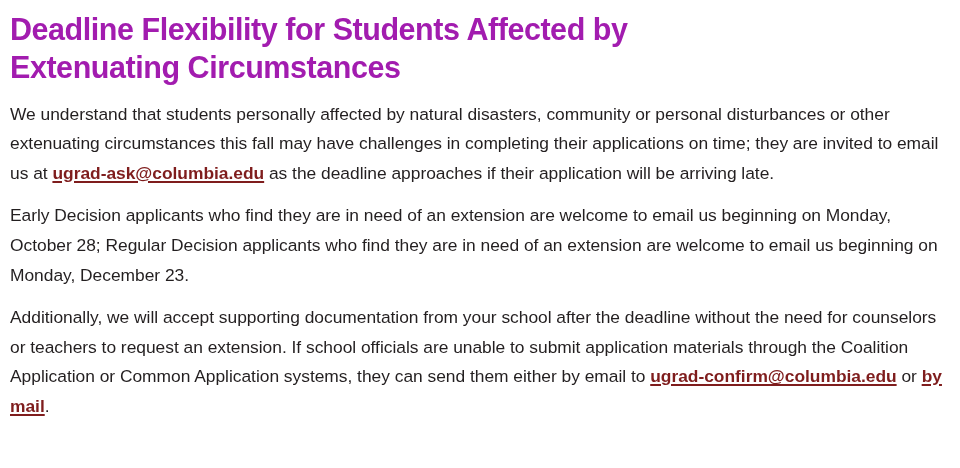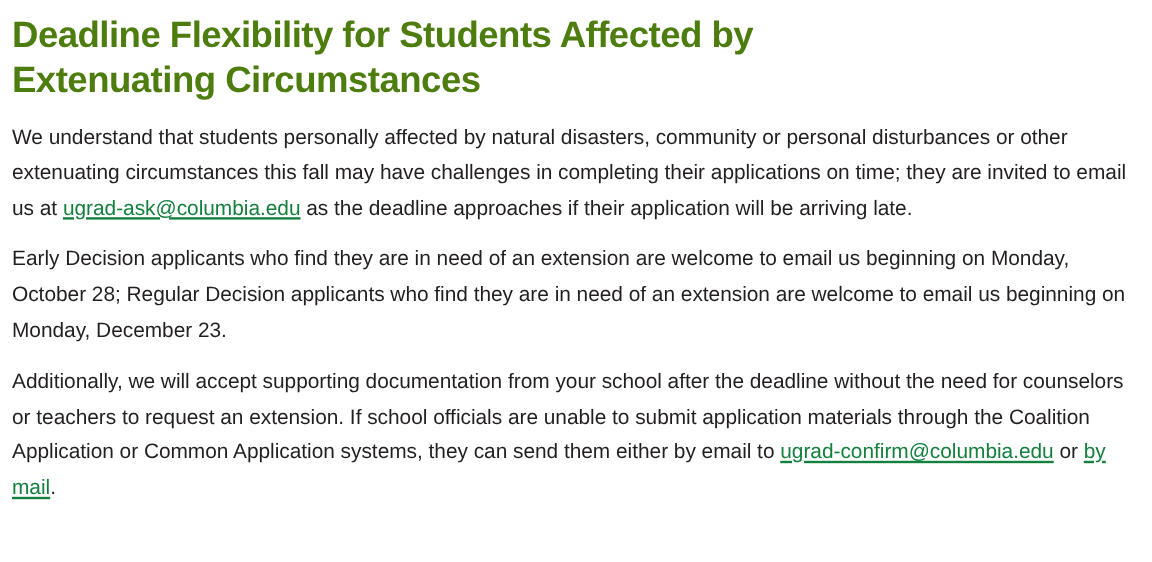--- a/index.html
+++ b/index.html
@@ -21,38 +21,38 @@
     padding: 11px 12px 0 10px;
     background: #ffffff;
   }
   .article-heading {
     margin: 0 0 13px 0;
     padding: 0;
     font-size: 30.5px;
     font-weight: 800;
     line-height: 1.24;
     letter-spacing: -0.45px;
-    color: #4d7c0f;
+    color: #a21caf;
     max-width: 790px;
   }
   .body-paragraph {
     margin: 0 0 13px 0;
     padding: 0;
     font-size: 17.4px;
     line-height: 29.6px;
     color: #231f20;
     letter-spacing: -0.02px;
     max-width: 940px;
   }
   .body-paragraph:last-of-type {
     margin-bottom: 0;
   }
   .inline-link {
-    color: #15803d;
-    font-weight: 400;
+    color: #7f1d1d;
+    font-weight: 700;
     text-decoration: underline;
     text-decoration-thickness: 1.5px;
     text-underline-offset: 1.5px;
     cursor: pointer;
   }
 </style>
 </head>
 <body>
 
 <div class="page">

